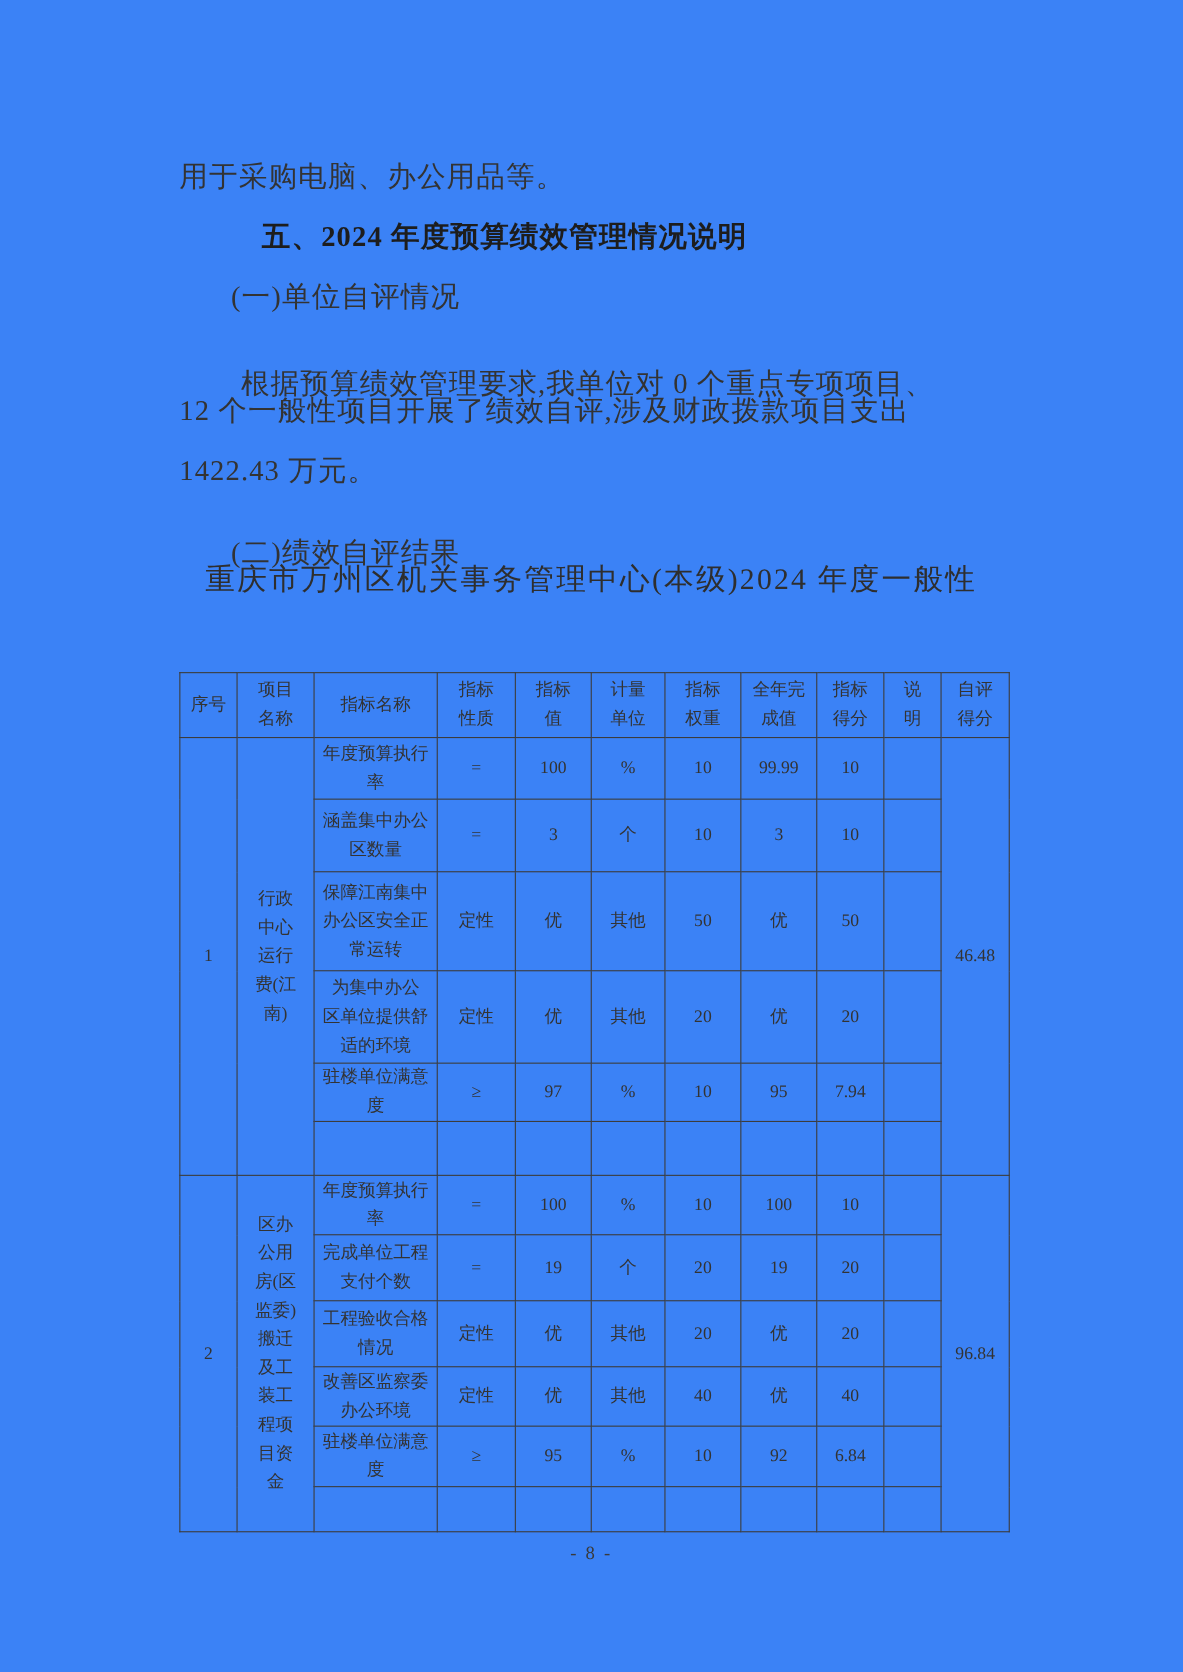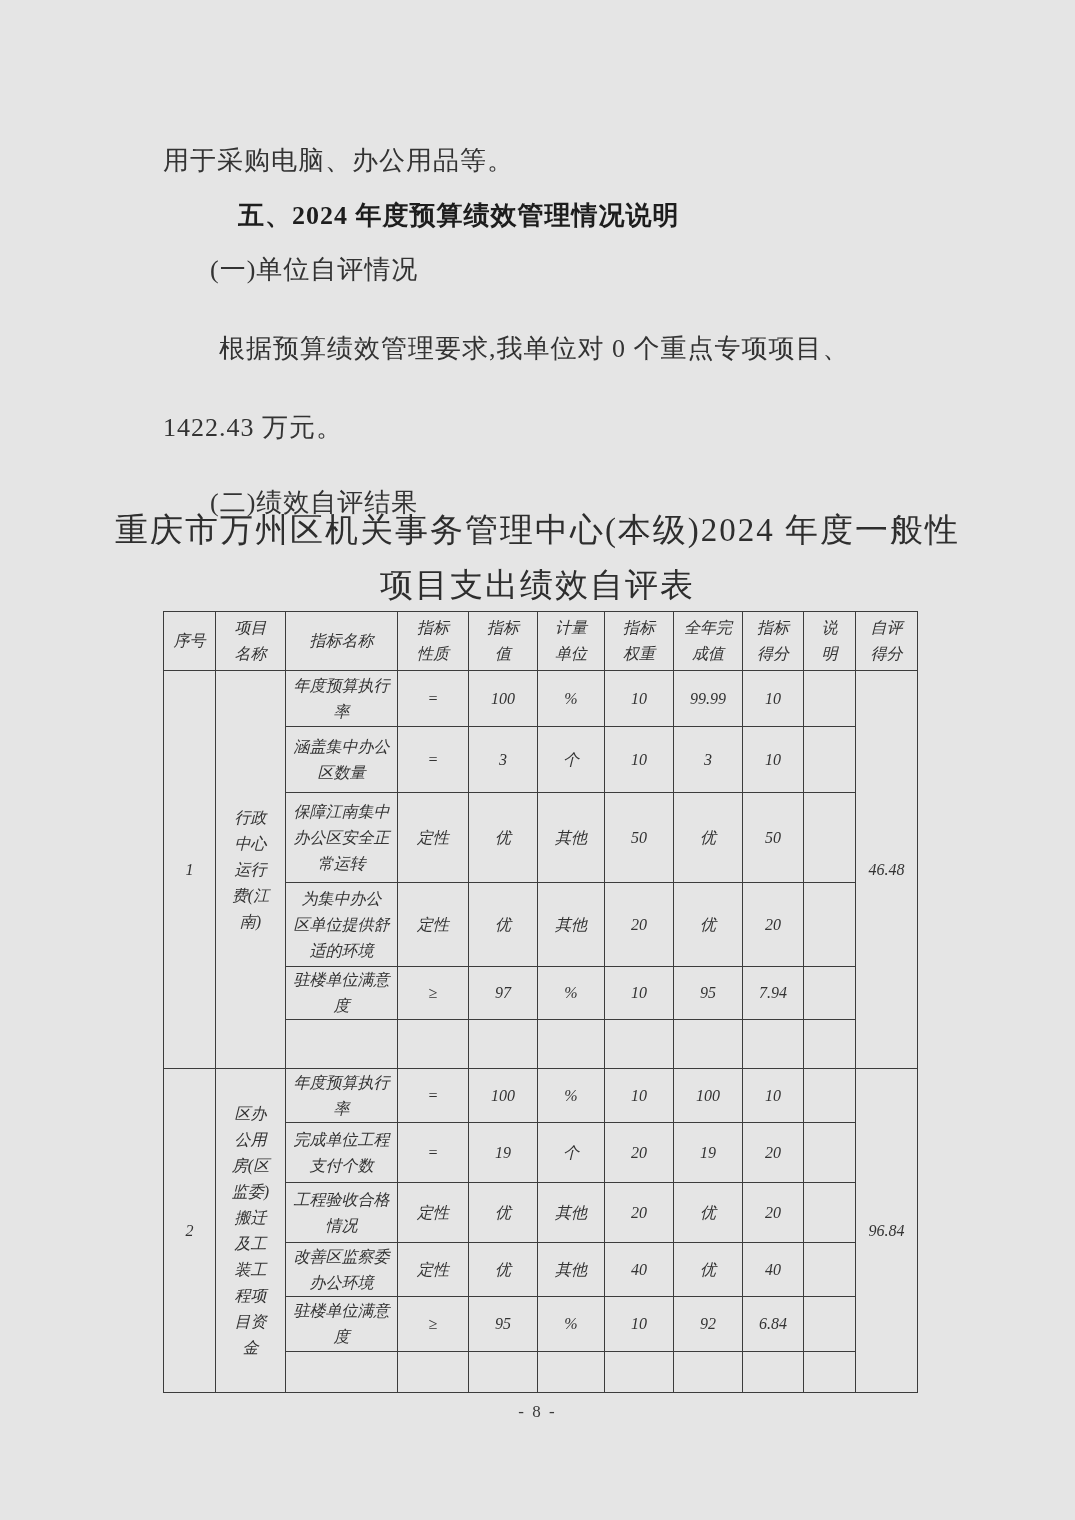--- a/index.html
+++ b/index.html
@@ -1,35 +1,34 @@
 <!DOCTYPE html>
 <html><head>
 <meta charset="utf-8">
 <style>
   html,body{margin:0;padding:0;background:#ffffff;}
   .page{
     position:relative;
     width:1075px;height:1520px;
-    background:#e5e5e5;
+    background:#3b82f6;
     font-family:"Liberation Serif","DejaVu Serif",serif;
     color:#333333;
     overflow:hidden;
   }
   .abs{position:absolute;}
   .bodyline{font-size:26px;line-height:30px;letter-spacing:1px;white-space:nowrap;}
   .heading{font-weight:bold;color:#1d1d1d;}
   .centered{left:0;right:0;text-align:center;}
-  .titleline{font-size:33px;letter-spacing:2px;color:#2e2e2e;white-space:nowrap;}
+  .titleline{font-size:27px;letter-spacing:2px;color:#2e2e2e;white-space:nowrap;}
   .footer{font-size:17px;color:#3a3a3a;letter-spacing:2px;}
 
   table.selfeval{
     border-collapse:collapse;
     table-layout:fixed;
     width:754px;
-    font-style:italic;
   }
   table.selfeval td{
     border:1px solid #3c3c3c;
     text-align:center;
     vertical-align:middle;
     font-size:16px;
     line-height:26px;
     white-space:pre-line;
     color:#333333;
     padding:0 2px;
@@ -42,26 +41,26 @@
 
 <div class="page">
 
   <div class="abs bodyline" style="left:163px;top:146px;">用于采购电脑、办公用品等。</div>
 
   <div class="abs bodyline heading" style="left:218px;top:201px;margin-left:20px;">五、2024 年度预算绩效管理情况说明</div>
 
   <div class="abs bodyline" style="left:210px;top:255px;">(一)单位自评情况</div>
 
   <div class="abs bodyline" style="left:219px;top:306px;margin-top:28px;">根据预算绩效管理要求,我单位对 0 个重点专项项目、</div>
+  <div class="abs bodyline" style="left:163px;top:359px;">12 个一般性项目开展了绩效自评,涉及财政拨款项目支出</div>
   <div class="abs bodyline" style="left:163px;top:413px;">1422.43 万元。</div>
 
   <div class="abs bodyline" style="left:210px;top:464px;margin-top:24px;">(二)绩效自评结果</div>
 
   <div class="abs centered titleline" style="top:508px;">重庆市万州区机关事务管理中心(本级)2024 年度一般性</div>
-  <div class="abs centered titleline" style="top:563px;">项目支出绩效自评表</div>
 
   <table class="selfeval abs" style="left:163px;top:611px;">
     <colgroup>
       <col style="width:52px">
         <col style="width:70px">
         <col style="width:112px">
         <col style="width:71px">
       <col style="width:69px">
         <col style="width:67px">
         <col style="width:69px">

